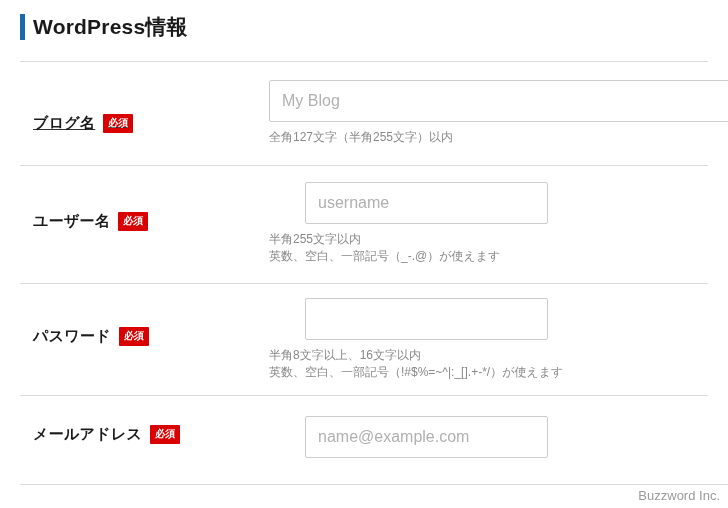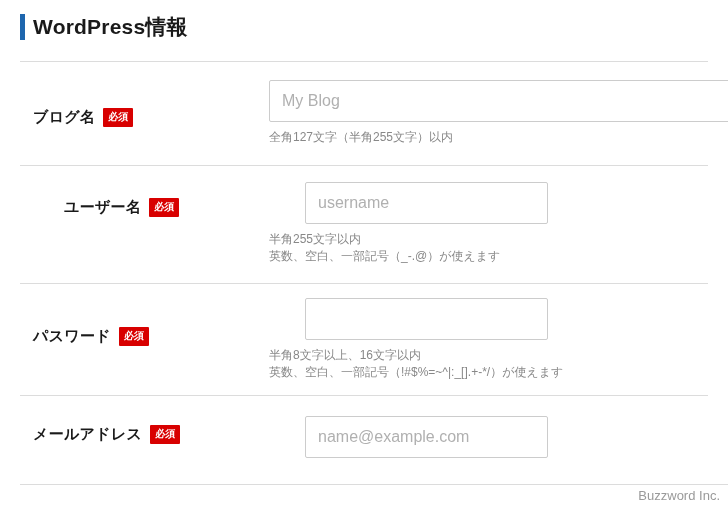--- a/index.html
+++ b/index.html
@@ -155,36 +155,36 @@
 <div class="page">
 
   <div class="section-header">
     <div class="accent-bar"></div>
     <div class="section-title">WordPress情報</div>
   </div>
 
   <div class="divider short" style="top:61px;"></div>
 
   <div class="form-row" style="top:62px;height:103px;">
-    <div class="row-label" style="top:46px;">
+    <div class="row-label" style="top:52px;text-decoration:underline;">
       <span class="label-text">ブログ名</span>
       <span class="badge-required">必須</span>
     </div>
     <div class="row-field" style="top:18px;">
       <input class="text-input wide" type="text" placeholder="My Blog" style="">
       <div class="help-text">
         <div>全角127文字（半角255文字）以内</div>
       </div>
     </div>
   </div>
 
   <div class="divider short" style="top:165px;"></div>
 
   <div class="form-row" style="top:166px;height:117px;">
-    <div class="row-label" style="top:32px;margin-left:31px;">
+    <div class="row-label" style="top:46px;">
       <span class="label-text">ユーザー名</span>
       <span class="badge-required">必須</span>
     </div>
     <div class="row-field" style="top:16px;">
       <input class="text-input mid" type="text" placeholder="username" style="">
       <div class="help-text">
         <div>半角255文字以内</div>
         <div>英数、空白、一部記号（_-.@）が使えます</div>
       </div>
     </div>

